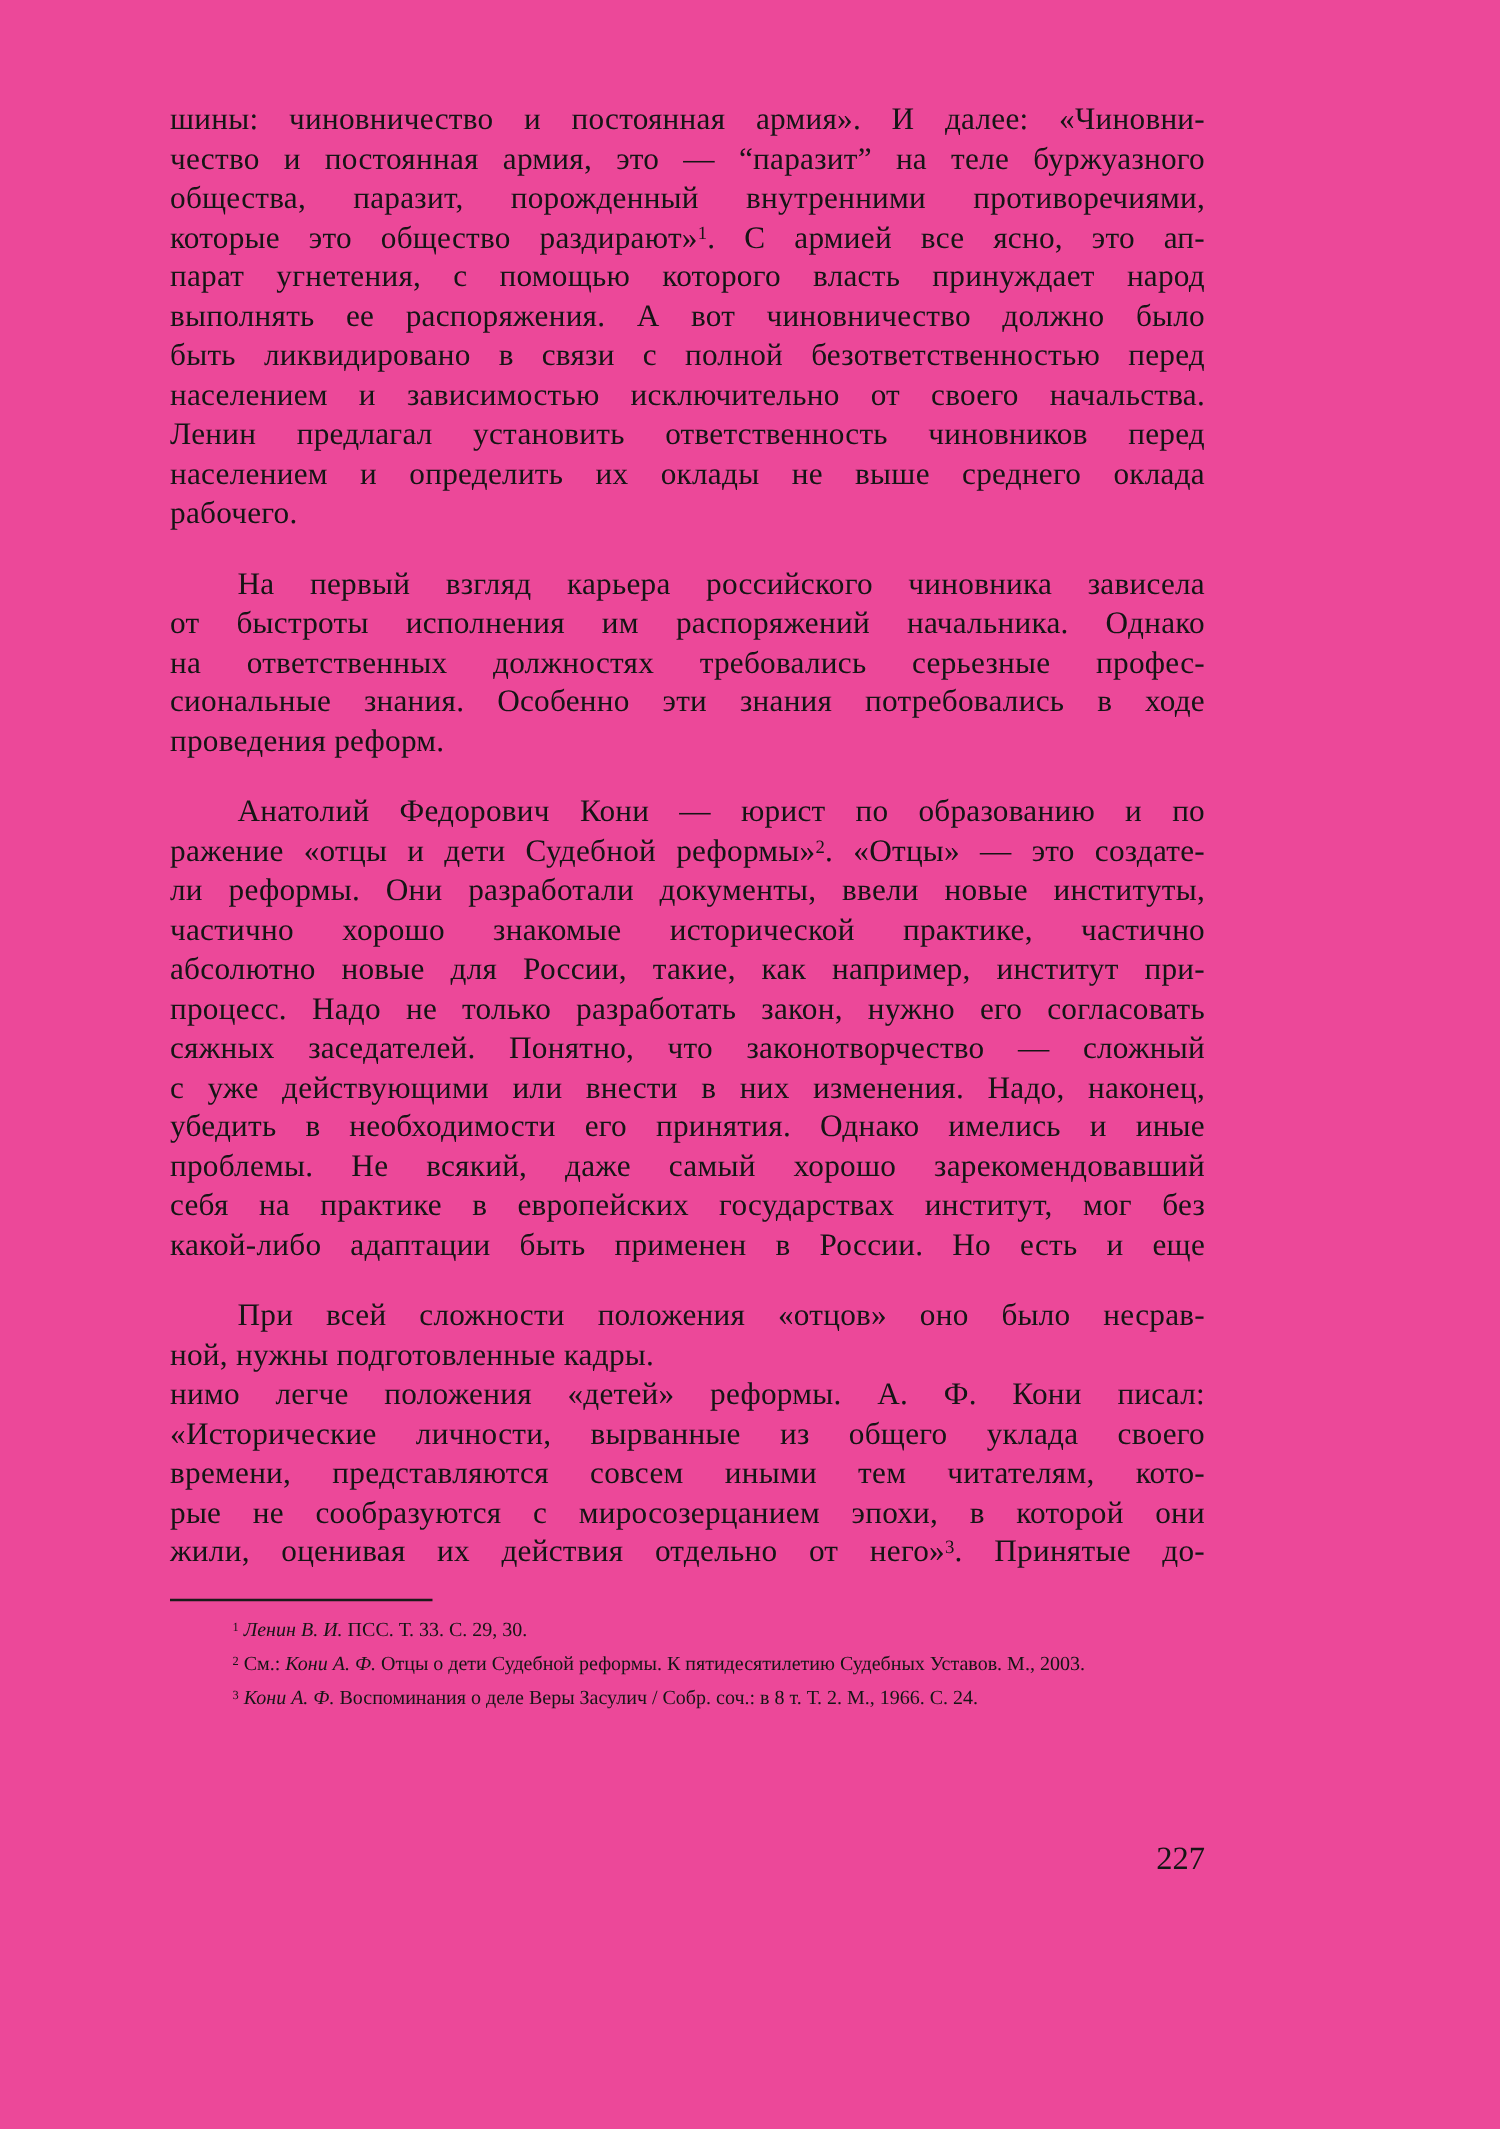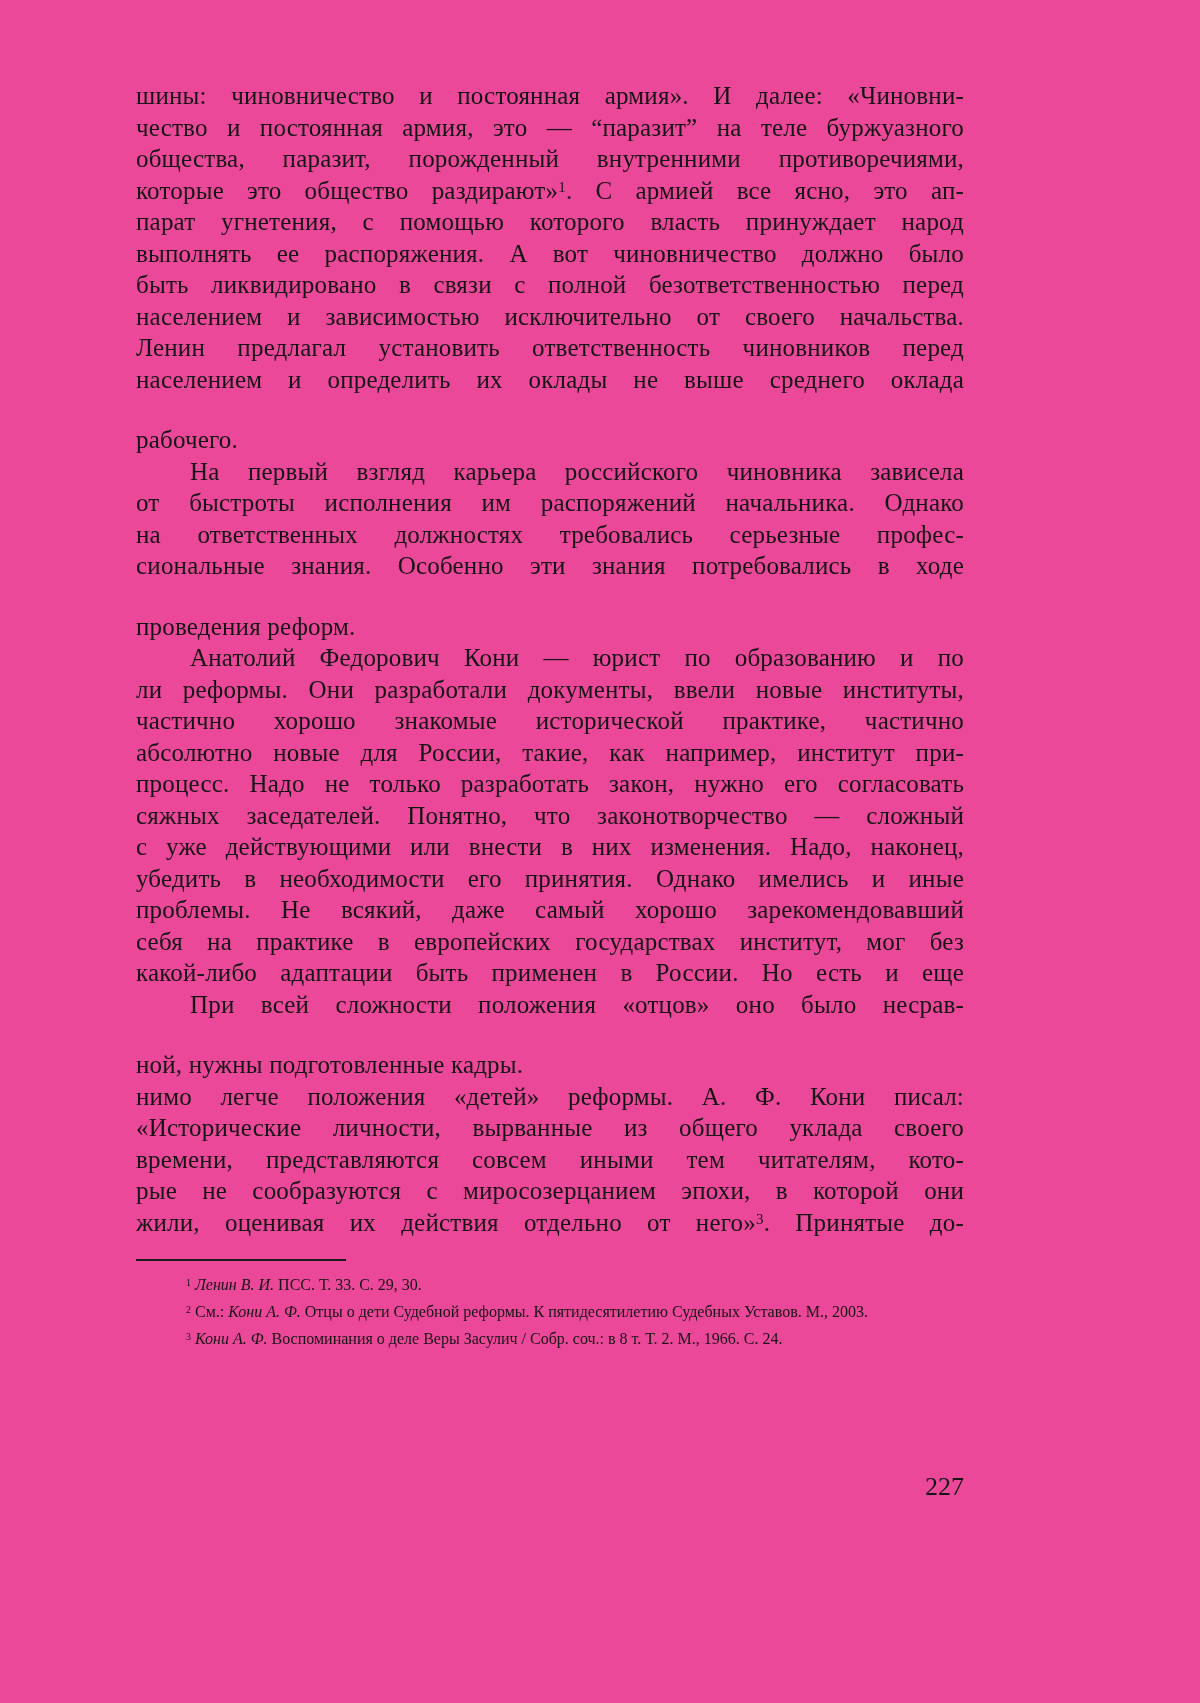--- a/index.html
+++ b/index.html
@@ -21,22 +21,22 @@
     width: 828px;
   }
   .line {
     font-size: 25px;
     line-height: 31.5px;
     text-align: justify;
     text-align-last: justify;
     white-space: normal;
     letter-spacing: 0.2px;
   }
-  .line.end { text-align-last: left; margin-top: 29px; }
-  .line.ind { text-indent: 54px; }
+  .line.end { text-align-last: left; }
+  .line.ind { text-indent: 54px; margin-top: 25px; }
   .ref {
     font-size: 60%;
     line-height: 0;
     position: relative;
     top: -0.45em;
     vertical-align: baseline;
   }
   .fn-rule {
     width: 210px;
     height: 0;
@@ -86,20 +86,21 @@
     <div class="line">населением и определить их оклады не выше среднего оклада</div>
     <div class="line end">рабочего.</div>
 
     <div class="line ind">На первый взгляд карьера российского чиновника зависела</div>
     <div class="line">от быстроты исполнения им распоряжений начальника. Однако</div>
     <div class="line">на ответственных должностях требовались серьезные профес-</div>
     <div class="line">сиональные знания. Особенно эти знания потребовались в ходе</div>
     <div class="line end">проведения реформ.</div>
 
     <div class="line ind">Анатолий Федорович Кони — юрист по образованию и по</div>
+    <div class="line"><span>ражение «отцы и дети Судебной реформы»</span><sup class="ref">2</sup><span>. «Отцы» — это создате-</span></div>
     <div class="line">ли реформы. Они разработали документы, ввели новые институты,</div>
     <div class="line">частично хорошо знакомые исторической практике, частично</div>
     <div class="line">абсолютно новые для России, такие, как например, институт при-</div>
     <div class="line">процесс. Надо не только разработать закон, нужно его согласовать</div>
     <div class="line">сяжных заседателей. Понятно, что законотворчество — сложный</div>
     <div class="line">с уже действующими или внести в них изменения. Надо, наконец,</div>
     <div class="line">убедить в необходимости его принятия. Однако имелись и иные</div>
     <div class="line">проблемы. Не всякий, даже самый хорошо зарекомендовавший</div>
     <div class="line">себя на практике в европейских государствах институт, мог без</div>
     <div class="line">какой-либо адаптации быть применен в России. Но есть и еще</div>

